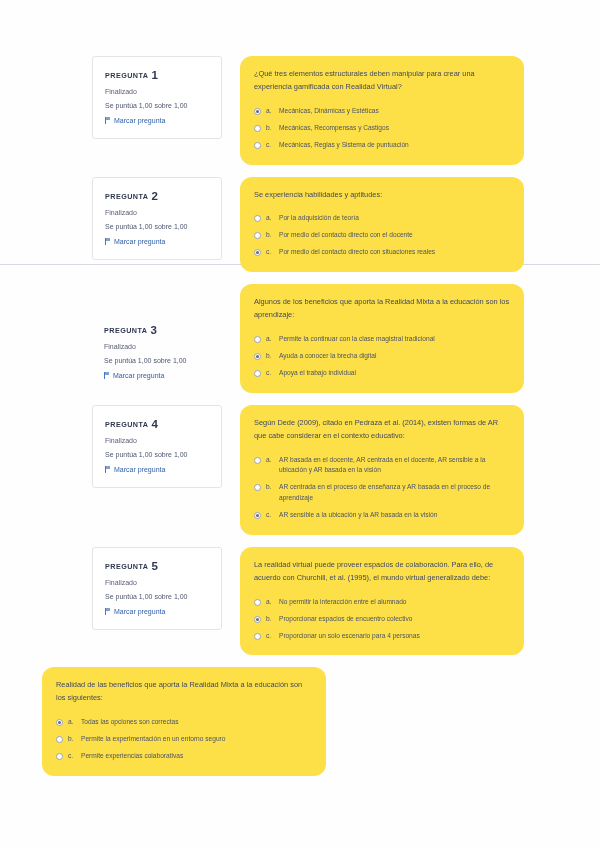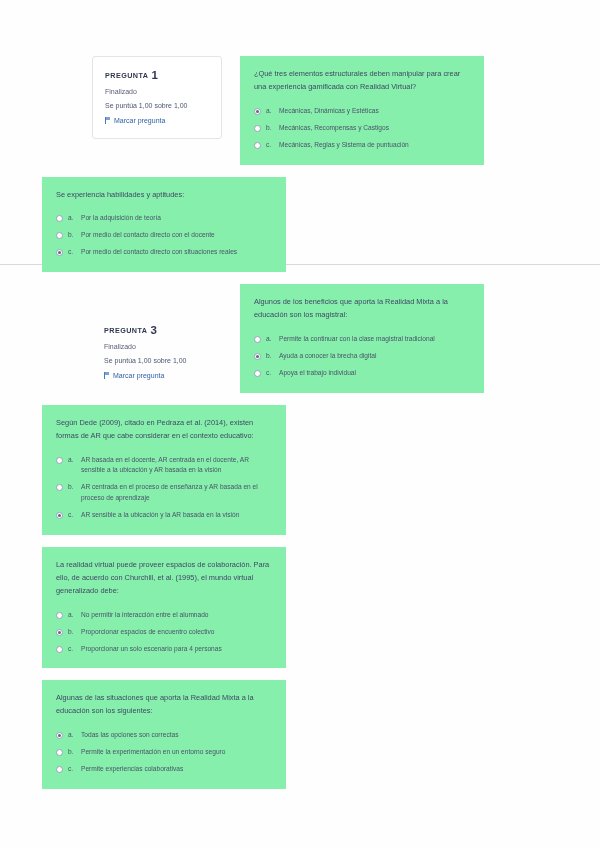--- a/index.html
+++ b/index.html
@@ -109,23 +109,23 @@
     content: "";
     position: absolute;
     left: 1px; top: 0;
     width: 4px; height: 3px;
     background: #7fa0d0;
   }
 
   
   .qpanel {
     margin-left: 18px;
-    width: 244px;
-    background: #86efac;
-    border-radius: 0;
+    width: 284px;
+    background: #fde047;
+    border-radius: 12px;
     padding: 12px 14px 14px 14px;
     box-sizing: border-box;
     flex: 0 0 auto;
   }
   .qtext {
     font-size: 7.4px;
     line-height: 1.75;
     color: #3f4864;
     margin-bottom: 12px;
   }
@@ -215,20 +215,31 @@
           <div class="answer">
             <span class="radio"></span>
             <span class="letter">c.</span>
             <span class="atext">Mecánicas, Reglas y Sistema de puntuación</span>
           </div>
         </div>
       </div>
     </div>
 
     <div class="qblock" style="min-height:84px;">
+      <div class="infocard">
+        <div class="qnum-line">
+          <span>PREGUNTA</span><span class="num">2</span>
+        </div>
+        <div class="state">Finalizado</div>
+        <div class="grade">Se puntúa 1,00 sobre 1,00</div>
+        <div class="flagrow">
+          <span class="flag-icon"></span>
+          <span>Marcar pregunta</span>
+        </div>
+      </div>
       <div class="qpanel">
         <div class="qtext">Se experiencia habilidades y aptitudes:</div>
         <div class="answers">
           <div class="answer">
             <span class="radio"></span>
             <span class="letter">a.</span>
             <span class="atext">Por la adquisición de teoría</span>
           </div>
           <div class="answer">
             <span class="radio"></span>
@@ -250,21 +261,21 @@
           <span>PREGUNTA</span><span class="num">3</span>
         </div>
         <div class="state">Finalizado</div>
         <div class="grade">Se puntúa 1,00 sobre 1,00</div>
         <div class="flagrow">
           <span class="flag-icon"></span>
           <span>Marcar pregunta</span>
         </div>
       </div>
       <div class="qpanel">
-        <div class="qtext">Algunos de los beneficios que aporta la Realidad Mixta a la educación son los magistral:</div>
+        <div class="qtext">Algunos de los beneficios que aporta la Realidad Mixta a la educación son los aprendizaje:</div>
         <div class="answers">
           <div class="answer">
             <span class="radio"></span>
             <span class="letter">a.</span>
             <span class="atext">Permite la continuar con la clase magistral tradicional</span>
           </div>
           <div class="answer">
             <span class="radio checked"></span>
             <span class="letter">b.</span>
             <span class="atext">Ayuda a conocer la brecha digital</span>
@@ -272,20 +283,31 @@
           <div class="answer">
             <span class="radio"></span>
             <span class="letter">c.</span>
             <span class="atext">Apoya el trabajo individual</span>
           </div>
         </div>
       </div>
     </div>
 
     <div class="qblock" style="min-height:108px;">
+      <div class="infocard">
+        <div class="qnum-line">
+          <span>PREGUNTA</span><span class="num">4</span>
+        </div>
+        <div class="state">Finalizado</div>
+        <div class="grade">Se puntúa 1,00 sobre 1,00</div>
+        <div class="flagrow">
+          <span class="flag-icon"></span>
+          <span>Marcar pregunta</span>
+        </div>
+      </div>
       <div class="qpanel">
         <div class="qtext">Según Dede (2009), citado en Pedraza et al. (2014), existen formas de AR que cabe considerar en el contexto educativo:</div>
         <div class="answers">
           <div class="answer">
             <span class="radio"></span>
             <span class="letter">a.</span>
             <span class="atext">AR basada en el docente, AR centrada en el docente, AR sensible a la ubicación y AR basada en la visión</span>
           </div>
           <div class="answer">
             <span class="radio"></span>
@@ -295,20 +317,31 @@
           <div class="answer">
             <span class="radio checked"></span>
             <span class="letter">c.</span>
             <span class="atext">AR sensible a la ubicación y la AR basada en la visión</span>
           </div>
         </div>
       </div>
     </div>
 
     <div class="qblock" style="min-height:100px;">
+      <div class="infocard">
+        <div class="qnum-line">
+          <span>PREGUNTA</span><span class="num">5</span>
+        </div>
+        <div class="state">Finalizado</div>
+        <div class="grade">Se puntúa 1,00 sobre 1,00</div>
+        <div class="flagrow">
+          <span class="flag-icon"></span>
+          <span>Marcar pregunta</span>
+        </div>
+      </div>
       <div class="qpanel">
         <div class="qtext">La realidad virtual puede proveer espacios de colaboración. Para ello, de acuerdo con Churchill, et al. (1995), el mundo virtual generalizado debe:</div>
         <div class="answers">
           <div class="answer">
             <span class="radio"></span>
             <span class="letter">a.</span>
             <span class="atext">No permitir la interacción entre el alumnado</span>
           </div>
           <div class="answer">
             <span class="radio checked"></span>
@@ -319,21 +352,21 @@
             <span class="radio"></span>
             <span class="letter">c.</span>
             <span class="atext">Proporcionar un solo escenario para 4 personas</span>
           </div>
         </div>
       </div>
     </div>
 
     <div class="qblock" style="min-height:96px;">
       <div class="qpanel">
-        <div class="qtext">Algunas de las situaciones que aporta la Realidad Mixta a la educación son los siguientes:</div>
+        <div class="qtext">Realidad de las beneficios que aporta la Realidad Mixta a la educación son los siguientes:</div>
         <div class="answers">
           <div class="answer">
             <span class="radio checked"></span>
             <span class="letter">a.</span>
             <span class="atext">Todas las opciones son correctas</span>
           </div>
           <div class="answer">
             <span class="radio"></span>
             <span class="letter">b.</span>
             <span class="atext">Permite la experimentación en un entorno seguro</span>

